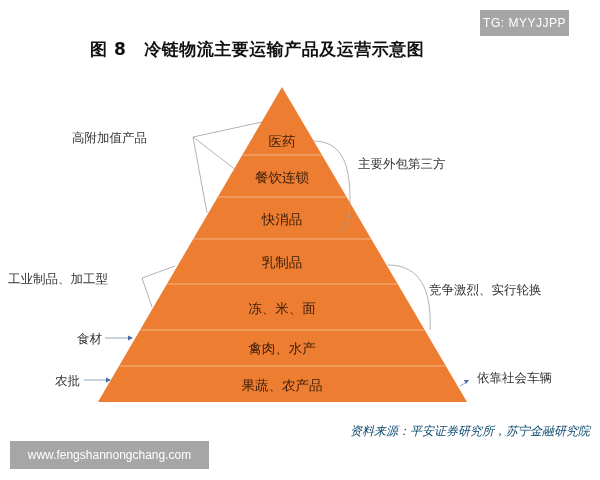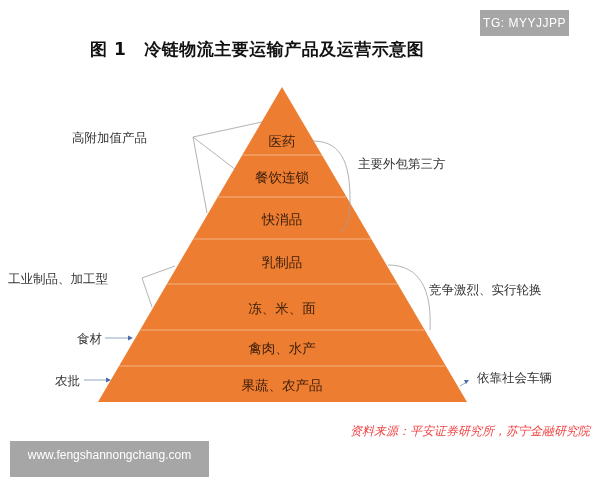--- a/index.html
+++ b/index.html
@@ -7,33 +7,33 @@
          font-family:"DejaVu Sans", sans-serif; }
   .tag { position:absolute; left:480px; top:10px; width:89px; height:26px; background:#a6a6a6;
          color:#ffffff; font-size:12px; line-height:26px; text-align:center; letter-spacing:0.5px;
          font-family:"Liberation Sans", sans-serif; }
   .title { position:absolute; left:90px; top:38px; font-size:17px; font-weight:bold; color:#111;
            white-space:nowrap; letter-spacing:0.5px; }
   .title .num { margin-right:18px; }
   svg.diagram { position:absolute; left:0; top:0; }
   .layer-label { font-size:13.5px; fill:#3a1e0a; text-anchor:middle; font-family:"DejaVu Sans", sans-serif; }
   .side-label { font-size:12.5px; fill:#333333; font-family:"DejaVu Sans", sans-serif; }
-  .source { position:absolute; right:10px; top:423px; font-size:12px; font-style:italic; color:#ef4444;
+  .source { position:absolute; right:10px; top:423px; font-size:12px; font-style:italic; color:#0c4a6e;
             font-family:"DejaVu Sans", sans-serif; }
-  .watermark { position:absolute; left:10px; top:441px; width:199px; height:36px; background:#a6a6a6;
+  .watermark { position:absolute; left:10px; top:441px; width:199px; height:28px; background:#a6a6a6;
                color:#ffffff; font-size:12px; line-height:28px; text-align:center;
                font-family:"Liberation Sans", sans-serif; }
 </style>
 </head>
 <body>
 
 <div class="tag">TG: MYYJJPP</div>
 
 <div class="title">
-  <span class="num">图 1</span><span>冷链物流主要运输产品及运营示意图</span>
+  <span class="num">图 8</span><span>冷链物流主要运输产品及运营示意图</span>
 </div>
 
 <svg class="diagram" width="600" height="480" viewBox="0 0 600 480">
 
   <polygon points="282,87 98,402 467,402" fill="#ED7D31"></polygon>
 
   <g stroke="#F4B183" stroke-width="1.2">
     <line x1="242" y1="155" x2="322" y2="155"></line>
     <line x1="217" y1="197" x2="346" y2="197"></line>
     <line x1="193" y1="239" x2="371" y2="239"></line>

